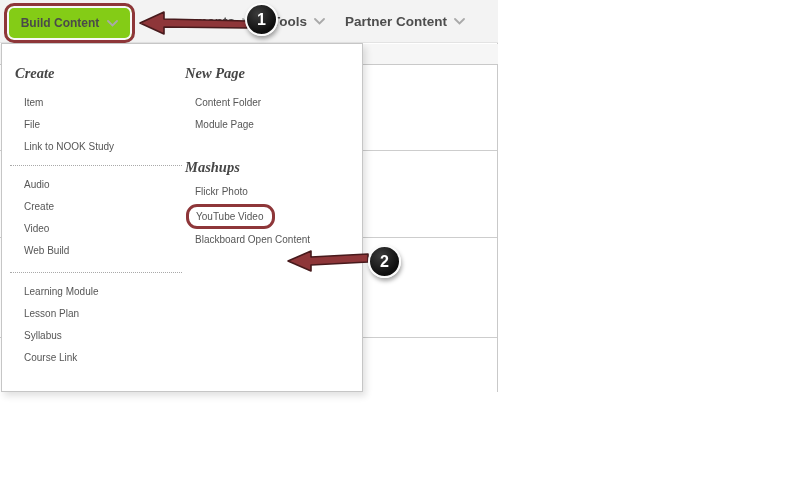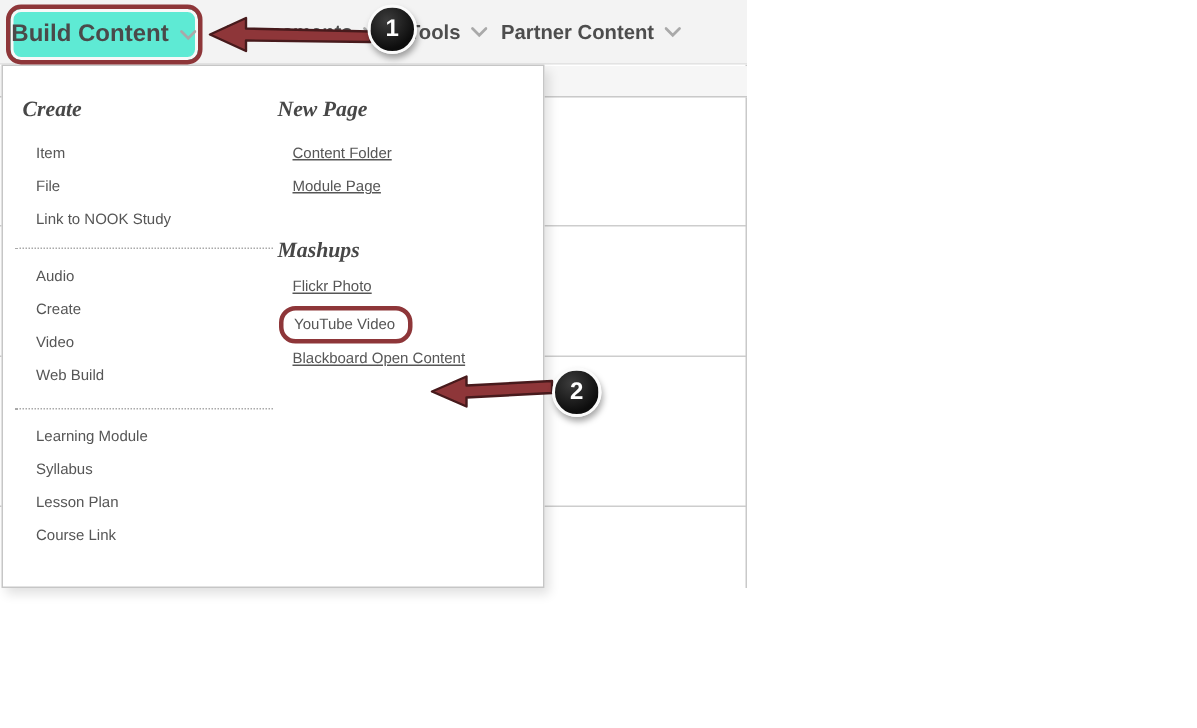--- a/index.html
+++ b/index.html
@@ -18,24 +18,24 @@
     position:absolute; left:0; top:44px; width:498px; height:21px;
     background:#f6f6f6; border-bottom:1px solid #c9c9c9; z-index:1;
   }
   .tb-item {
     position:absolute; top:0; height:43px; display:flex; align-items:center;
     gap:7px; font-weight:bold; font-size:13.5px; color:#4d4d4d; z-index:2;
     cursor:pointer; white-space:nowrap;
   }
   .build-btn {
     position:absolute; left:4px; top:3px; width:131px; height:40px;
-    border:3px solid var(--maroon); border-radius:10px; background:#5eead4;
+    border:3px solid var(--maroon); border-radius:10px; background:#84cc16;
     box-shadow:inset 0 0 0 2px #f8f8f8;
     display:flex; align-items:center; justify-content:center; gap:8px;
-    font-weight:bold; font-size:16px; color:#4a4a4a; z-index:6; cursor:pointer;
+    font-weight:bold; font-size:12px; color:#4a4a4a; z-index:6; cursor:pointer;
   }
   .chev { display:inline-block; line-height:0; }
   
   .hline { position:absolute; height:1px; background:#cdcdcd; z-index:0; }
   .vline { position:absolute; width:1px; background:#c9c9c9; z-index:0; }
   
   .menu-panel {
     position:absolute; left:1px; top:43px; width:362px; height:349px;
     background:#fff; border:1px solid #c6c6c6;
     box-shadow:3px 4px 7px rgba(0,0,0,0.12); z-index:5;
@@ -45,21 +45,21 @@
   .col-right { left:178px; width:180px; }
   .menu-header {
     height:22px; line-height:22px; padding-left:5px; margin-bottom:8px;
     font-family:"Liberation Serif", serif; font-style:italic;
     font-size:14.5px; color:#474747;font-weight:bold;
   }
   .menu-item {
     height:22px; line-height:22px; padding-left:14px;
     font-size:10px; color:#565656; cursor:pointer; white-space:nowrap;
   }
-  .col-right .menu-item { padding-left:15px;text-decoration:underline; }
+  .col-right .menu-item { padding-left:15px; }
   .menu-divider { border-top:1px dotted #a9a9a9; margin:7px 0 8px 0; height:0; }
   .menu-divider.d2 { margin-top:10px; }
   .hdr-mashups { margin-top:20px; margin-bottom:3px; }
   .mi-gap { margin-bottom:2px; }
   .step2-ring {
     position:relative; top:-1px; display:inline-block; margin-left:-9px;
     padding:0 9px 0 7px; border:3px solid var(--maroon); border-radius:11px;
     line-height:19px;
   }
   
@@ -104,21 +104,21 @@
 
   <div class="tb-item" style="left:272px;">
     <span>Tools</span>
     <span class="chev">
       <svg width="11" height="7" viewBox="0 0 11 7">
           <polyline points="1,1 5.5,5.5 10,1" stroke="#a9a9a9" stroke-width="1.8" fill="none" stroke-linecap="round"></polyline>
         </svg>
     </span>
   </div>
 
-  <div class="tb-item" style="left:334px;text-align:center;">
+  <div class="tb-item" style="left:345px;text-align:center;">
     <span>Partner Content</span>
     <span class="chev">
       <svg width="11" height="7" viewBox="0 0 11 7">
           <polyline points="1,1 5.5,5.5 10,1" stroke="#a9a9a9" stroke-width="1.8" fill="none" stroke-linecap="round"></polyline>
         </svg>
     </span>
   </div>
 
   <div class="menu-panel">
 
@@ -127,22 +127,22 @@
       <div class="menu-item">Item</div>
       <div class="menu-item">File</div>
       <div class="menu-item">Link to NOOK Study</div>
       <div class="menu-divider"></div>
       <div class="menu-item">Audio</div>
       <div class="menu-item">Create</div>
       <div class="menu-item">Video</div>
       <div class="menu-item">Web Build</div>
       <div class="menu-divider d2"></div>
       <div class="menu-item">Learning Module</div>
+      <div class="menu-item">Lesson Plan</div>
       <div class="menu-item">Syllabus</div>
-      <div class="menu-item">Lesson Plan</div>
       <div class="menu-item">Course Link</div>
     </div>
 
     <div class="menu-col col-right">
       <div class="menu-header">New Page</div>
       <div class="menu-item">Content Folder</div>
       <div class="menu-item">Module Page</div>
       <div class="menu-header hdr-mashups">Mashups</div>
       <div class="menu-item mi-gap">Flickr Photo</div>
       <div class="menu-item mi-gap">

